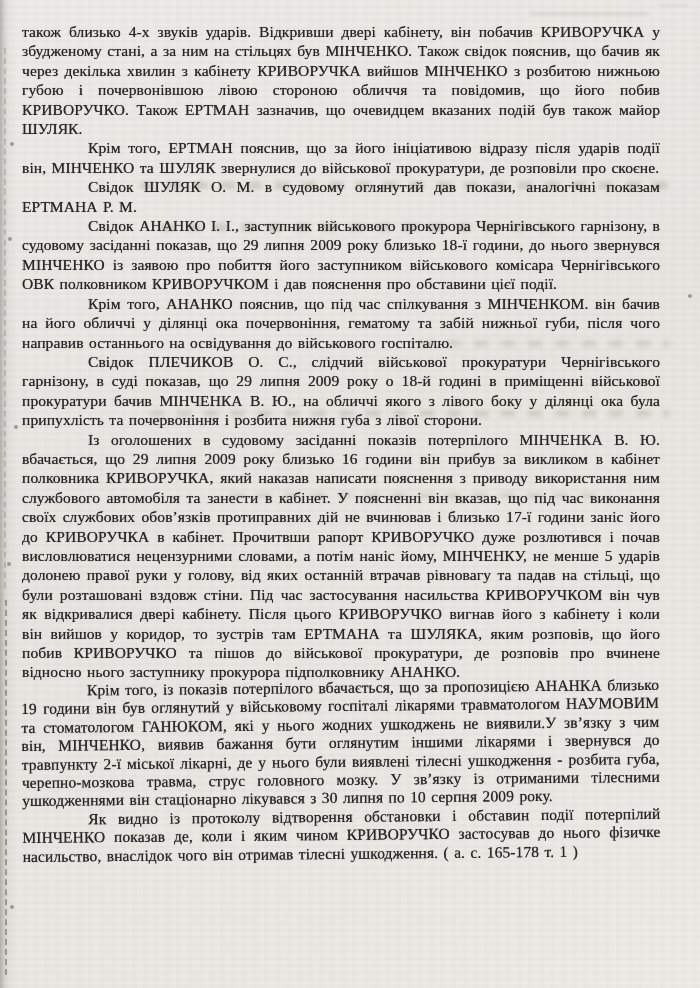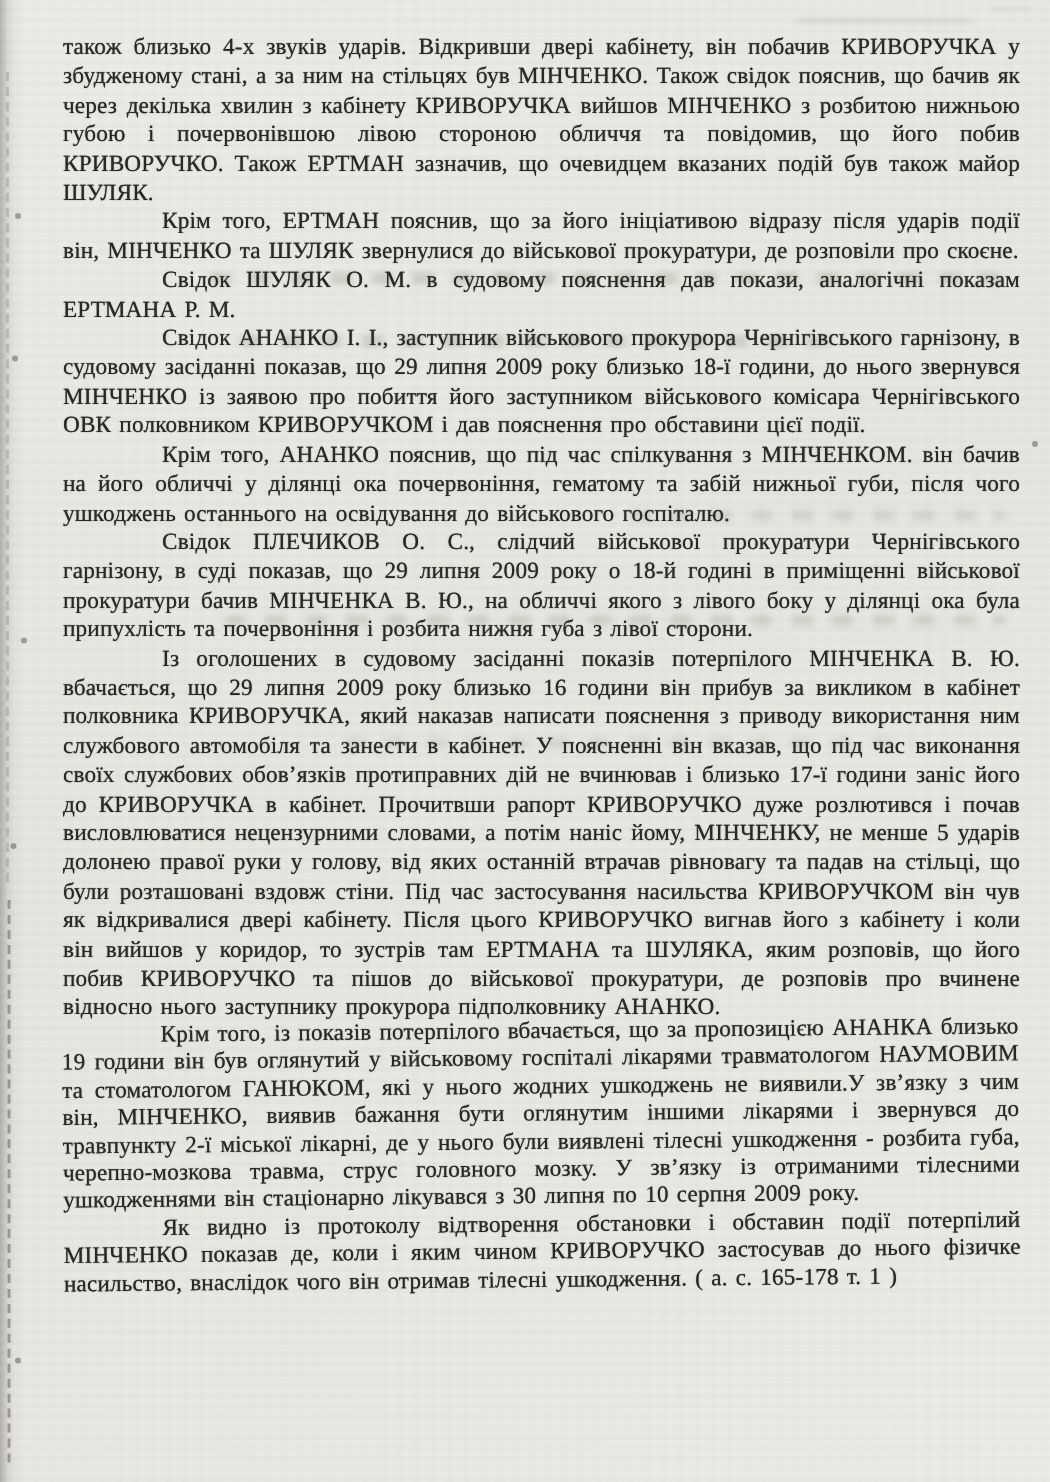--- a/index.html
+++ b/index.html
@@ -32,21 +32,21 @@
   }
   .smudge {
     position: absolute; border-radius: 3px; filter: blur(1.4px);
     background: rgba(95,92,84,0.28);
   }
   .ghost {
     position: absolute; height: 7px; border-radius: 2px; filter: blur(2px);
     background: repeating-linear-gradient(90deg, rgba(112,122,96,0.24) 0 14px, transparent 14px 27px);
   }
   .text-block {
-    position: absolute; left: 42px; top: 22px; width: 638px;
+    position: absolute; left: 22px; top: 22px; width: 638px;
     font-size: 15.5px; line-height: 19.4px;
     text-align: justify; letter-spacing: 0.1px; word-spacing: 1.4px;
     text-shadow: 0 0 0.7px rgba(42,40,38,0.85);
   }
   .text-block p { margin: 0; }
   p.indent { text-indent: 66px; }
   .gap { margin-top: 13px; }
   .tilt { transform: rotate(-0.55deg); transform-origin: 0 60%; }
   .tilt p { line-height: 18.4px; }
 </style>
@@ -71,23 +71,23 @@
 
   <div class="ghost" style="left:140px; top:182px; width:540px;"></div>
   <div class="ghost" style="left:160px; top:224px; width:400px;"></div>
   <div class="ghost" style="left:420px; top:340px; width:250px; opacity:.7;"></div>
   <div class="ghost" style="left:150px; top:410px; width:520px; opacity:.8;"></div>
   <div class="ghost" style="left:230px; top:492px; width:380px; opacity:.6;"></div>
 
   <div class="text-block">
     <p>також близько 4-х звуків ударів. Відкривши двері кабінету, він побачив КРИВОРУЧКА у збудженому стані, а за ним на стільцях був МІНЧЕНКО. Також свідок пояснив, що бачив як через декілька хвилин з кабінету КРИВОРУЧКА вийшов МІНЧЕНКО з розбитою нижньою губою і почервонівшою лівою стороною обличчя та повідомив, що його побив КРИВОРУЧКО. Також ЕРТМАН зазначив, що очевидцем вказаних подій був також майор ШУЛЯК.</p>
     <p class="indent">Крім того, ЕРТМАН пояснив, що за його ініціативою відразу після ударів події він, МІНЧЕНКО та ШУЛЯК звернулися до військової прокуратури, де розповіли про скоєне.</p>
-    <p class="indent">Свідок ШУЛЯК О. М. в судовому пояснення дав покази, аналогічні показам ЕРТМАНА Р. М.</p>
+    <p class="indent">Свідок ШУЛЯК О. М. в судовому оглянутий дав покази, аналогічні показам ЕРТМАНА Р. М.</p>
     <p class="indent gap">Свідок АНАНКО І. І., заступник військового прокурора Чернігівського гарнізону, в судовому засіданні показав, що 29 липня 2009 року близько 18-ї години, до нього звернувся МІНЧЕНКО із заявою про побиття його заступником військового комісара Чернігівського ОВК полковником КРИВОРУЧКОМ і дав пояснення про обставини цієї події.</p>
-    <p class="indent">Крім того, АНАНКО пояснив, що під час спілкування з МІНЧЕНКОМ. він бачив на його обличчі у ділянці ока почервоніння, гематому та забій нижньої губи, після чого ушкоджень останнього на освідування до військового госпіталю.</p>
+    <p class="indent">Крім того, АНАНКО пояснив, що під час спілкування з МІНЧЕНКОМ. він бачив на його обличчі у ділянці ока почервоніння, гематому та забій нижньої губи, після чого направив останнього на освідування до військового госпіталю.</p>
     <p class="indent gap">Свідок ПЛЕЧИКОВ О. С., слідчий військової прокуратури Чернігівського гарнізону, в суді показав, що 29 липня 2009 року о 18-й годині в приміщенні військової прокуратури бачив МІНЧЕНКА В. Ю., на обличчі якого з лівого боку у ділянці ока була припухлість та почервоніння і розбита нижня губа з лівої сторони.</p>
     <p class="indent gap">Із оголошених в судовому засіданні показів потерпілого МІНЧЕНКА В. Ю. вбачається, що 29 липня 2009 року близько 16 години він прибув за викликом в кабінет полковника КРИВОРУЧКА, який наказав написати пояснення з приводу використання ним службового автомобіля та занести в кабінет. У поясненні він вказав, що під час виконання своїх службових обов’язків протиправних дій не вчинював і близько 17-ї години заніс його до КРИВОРУЧКА в кабінет. Прочитвши рапорт КРИВОРУЧКО дуже розлютився і почав висловлюватися нецензурними словами, а потім наніс йому, МІНЧЕНКУ, не менше 5 ударів долонею правої руки у голову, від яких останній втрачав рівновагу та падав на стільці, що були розташовані вздовж стіни. Під час застосування насильства КРИВОРУЧКОМ він чув як відкривалися двері кабінету. Після цього КРИВОРУЧКО вигнав його з кабінету і коли він вийшов у коридор, то зустрів там ЕРТМАНА та ШУЛЯКА, яким розповів, що його побив КРИВОРУЧКО та пішов до військової прокуратури, де розповів про вчинене відносно нього заступнику прокурора підполковнику АНАНКО.</p>
     <div class="tilt">
       <p class="indent">Крім того, із показів потерпілого вбачається, що за пропозицією АНАНКА близько 19 години він був оглянутий у військовому госпіталі лікарями травматологом НАУМОВИМ та стоматологом ГАНЮКОМ, які у нього жодних ушкоджень не виявили.У зв’язку з чим він, МІНЧЕНКО, виявив бажання бути оглянутим іншими лікарями і звернувся до травпункту 2-ї міської лікарні, де у нього були виявлені тілесні ушкодження - розбита губа, черепно-мозкова травма, струс головного мозку. У зв’язку із отриманими тілесними ушкодженнями він стаціонарно лікувався з 30 липня по 10 серпня 2009 року.</p>
       <p class="indent gap">Як видно із протоколу відтворення обстановки і обставин події потерпілий МІНЧЕНКО показав де, коли і яким чином КРИВОРУЧКО застосував до нього фізичке насильство, внаслідок чого він отримав тілесні ушкодження. ( а. с. 165-178 т. 1 )</p>
     </div>
   </div>
 
 </div>
 

